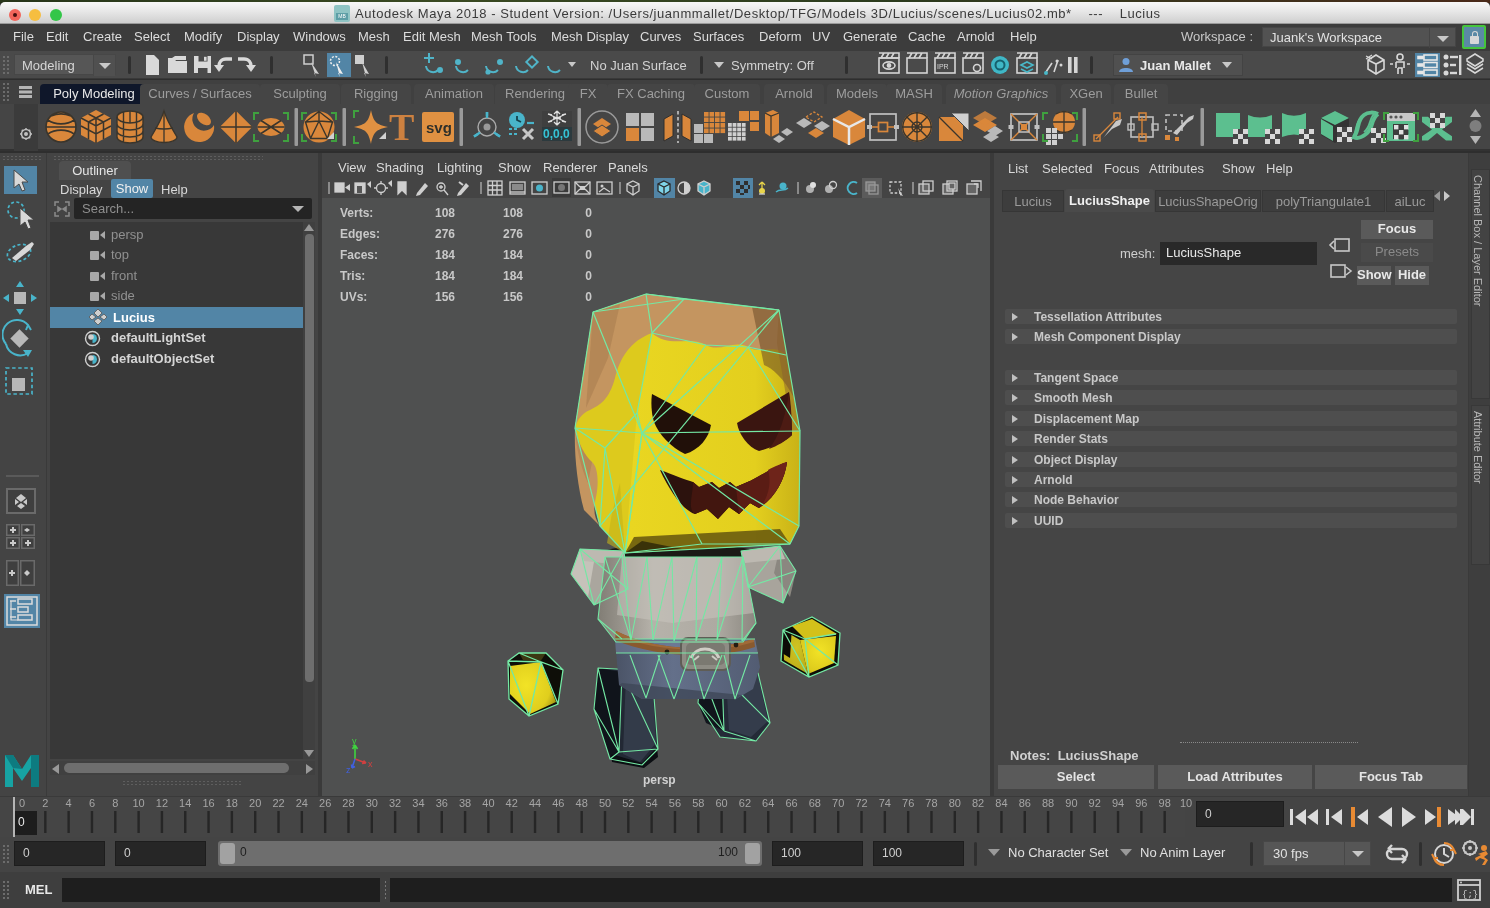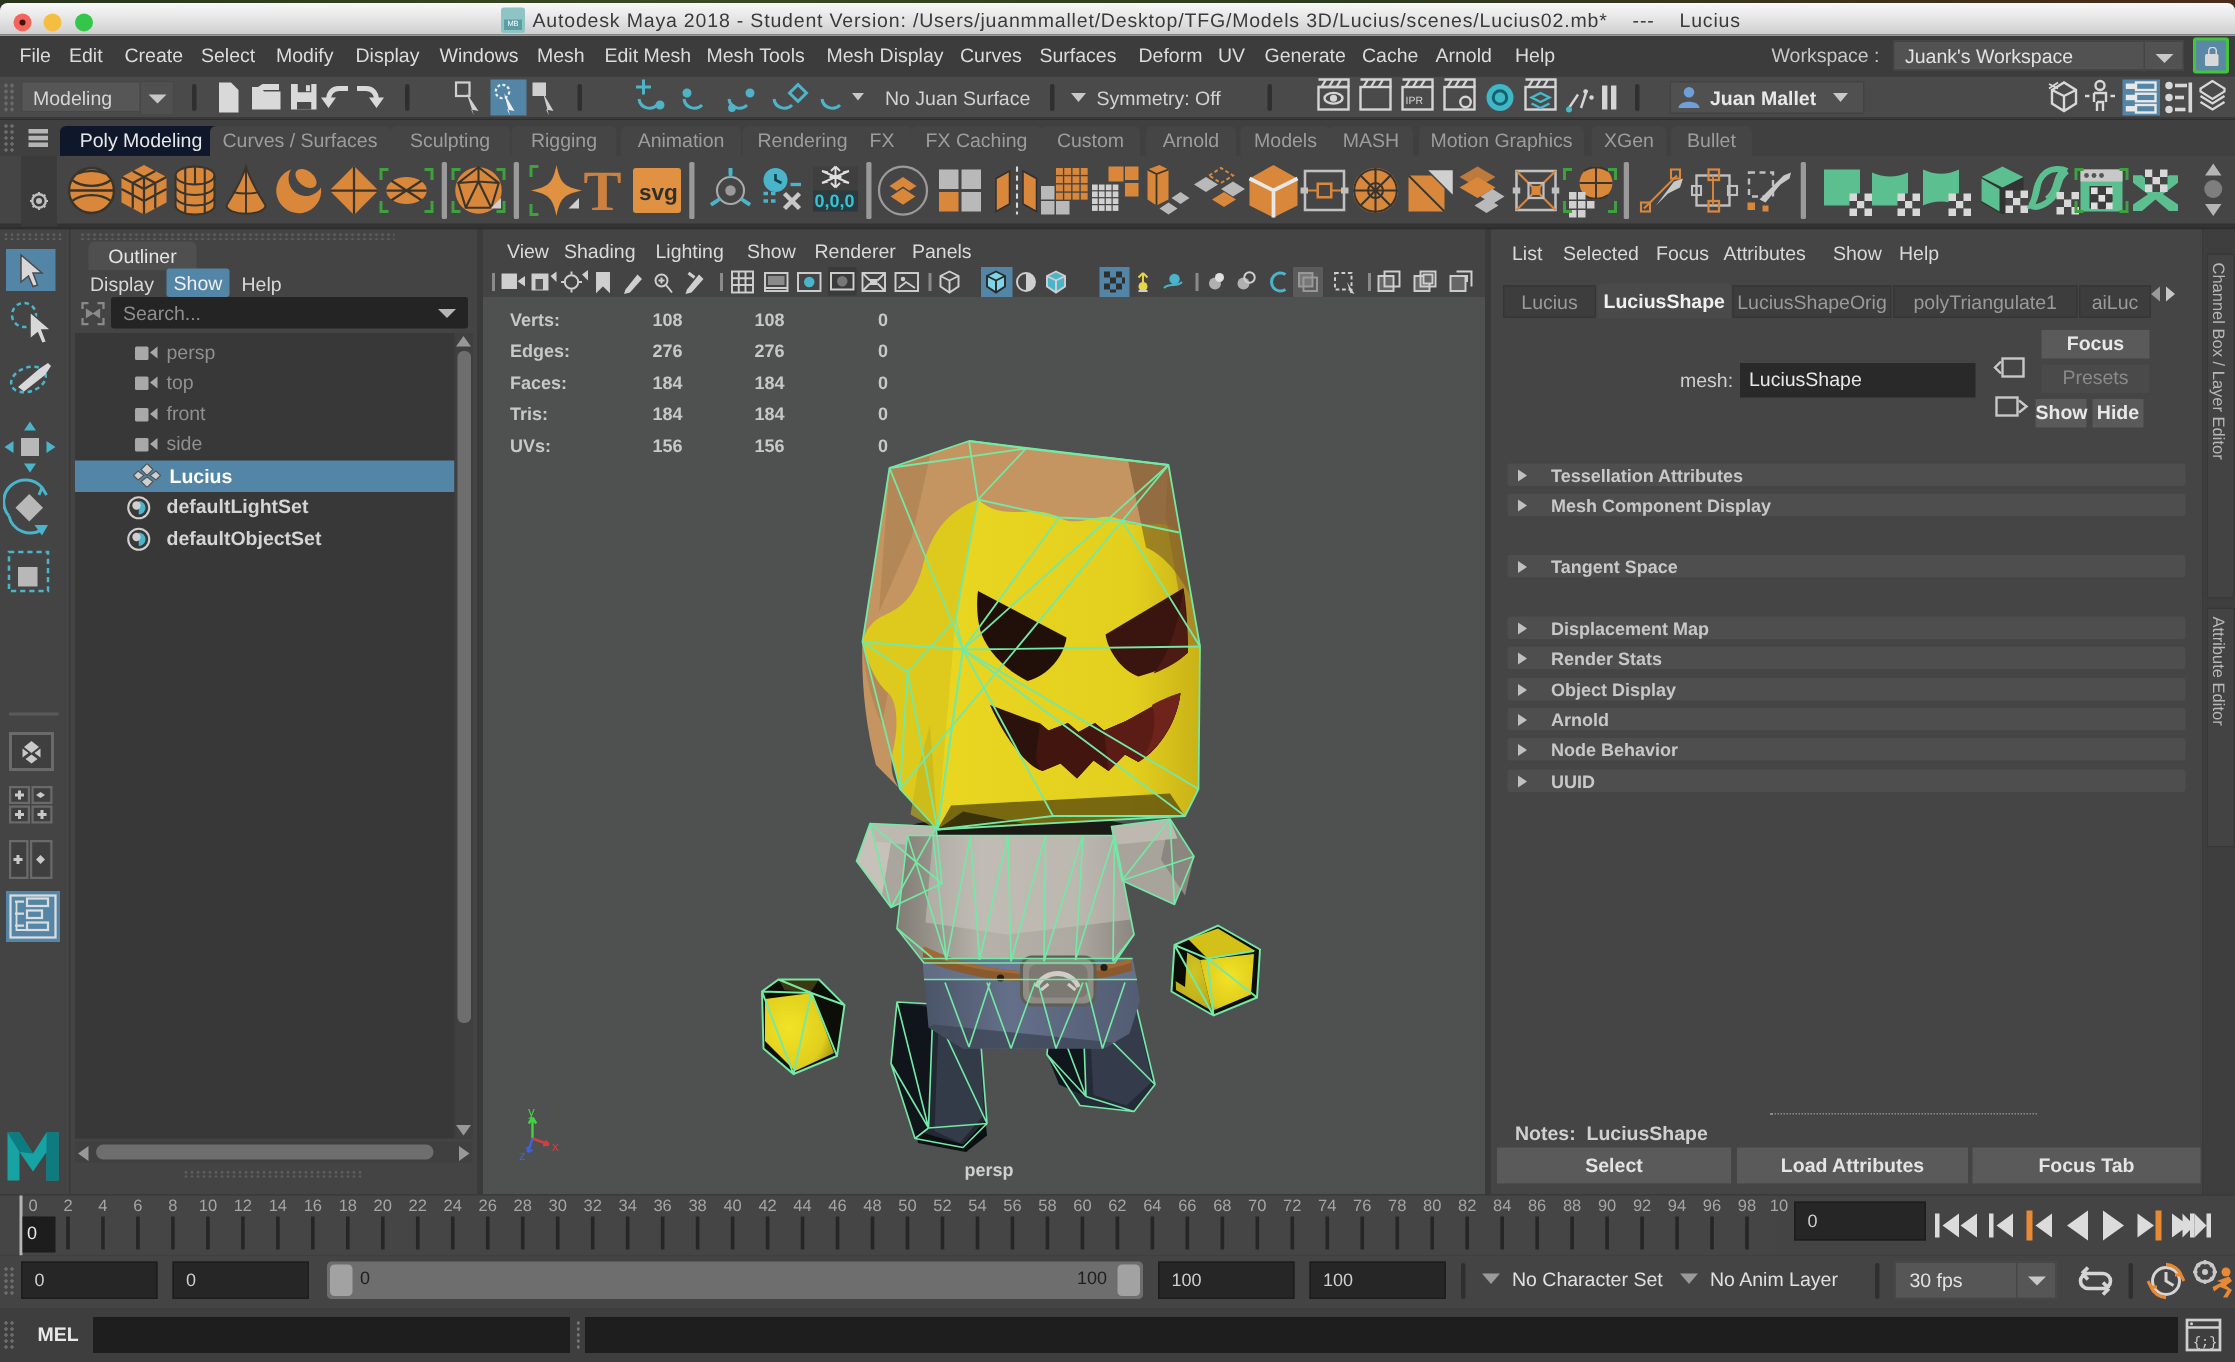--- a/index.html
+++ b/index.html
@@ -232,21 +232,21 @@
     <div class="stab" style="left:260px;width:80px;">Sculpting</div>
     <div class="stab" style="left:341px;width:70px;">Rigging</div>
     <div class="stab" style="left:414px;width:80px;">Animation</div>
     <div class="stab" style="left:495px;width:80px;">Rendering</div>
     <div class="stab" style="left:568px;width:40px;">FX</div>
     <div class="stab" style="left:607px;width:88px;">FX Caching</div>
     <div class="stab" style="left:694px;width:66px;">Custom</div>
     <div class="stab" style="left:764px;width:60px;">Arnold</div>
     <div class="stab" style="left:827px;width:60px;">Models</div>
     <div class="stab" style="left:886px;width:56px;">MASH</div>
-    <div class="stab" style="left:946px;width:110px;">Motion Graphics</div>
+    <div class="stab" style="left:946px;width:110px;font-style:italic;">Motion Graphics</div>
     <div class="stab" style="left:1061px;width:50px;">XGen</div>
     <div class="stab" style="left:1114px;width:54px;">Bullet</div>
 
     <div class="abs" style="left:14px;top:24px;width:24px;height:47px;background:#3b3b3b;"></div>
     <svg class="abs" width="16" height="16" style="left:18px;top:46px;" viewBox="0 0 16 16">
         <g fill="none" stroke="#c0c0c0" stroke-width="1.6">
           <circle cx="8" cy="8" r="4.5"></circle>
           <circle cx="8" cy="8" r="1.2" fill="#c0c0c0"></circle>
           <path d="M8 2 L8 4 M8 12 L8 14 M2 8 L4 8 M12 8 L14 8 M3.8 3.8 L5.2 5.2 M10.8 10.8 L12.2 12.2 M3.8 12.2 L5.2 10.8 M10.8 5.2 L12.2 3.8" stroke-width="1.4"></path>
         </g>
@@ -1084,20 +1084,24 @@
           <div class="arr"></div>
           <div class="lbl">Tessellation Attributes</div>
         </div>
       <div class="sec-bar" style="top:176px;">
           <div class="arr"></div>
           <div class="lbl">Mesh Component Display</div>
         </div>
       <div class="sec-bar" style="top:217px;">
           <div class="arr"></div>
           <div class="lbl">Tangent Space</div>
+        </div>
+      <div class="sec-bar" style="top:237px;">
+          <div class="arr"></div>
+          <div class="lbl">Smooth Mesh</div>
         </div>
       <div class="sec-bar" style="top:258px;">
           <div class="arr"></div>
           <div class="lbl">Displacement Map</div>
         </div>
       <div class="sec-bar" style="top:278px;">
           <div class="arr"></div>
           <div class="lbl">Render Stats</div>
         </div>
       <div class="sec-bar" style="top:299px;">

